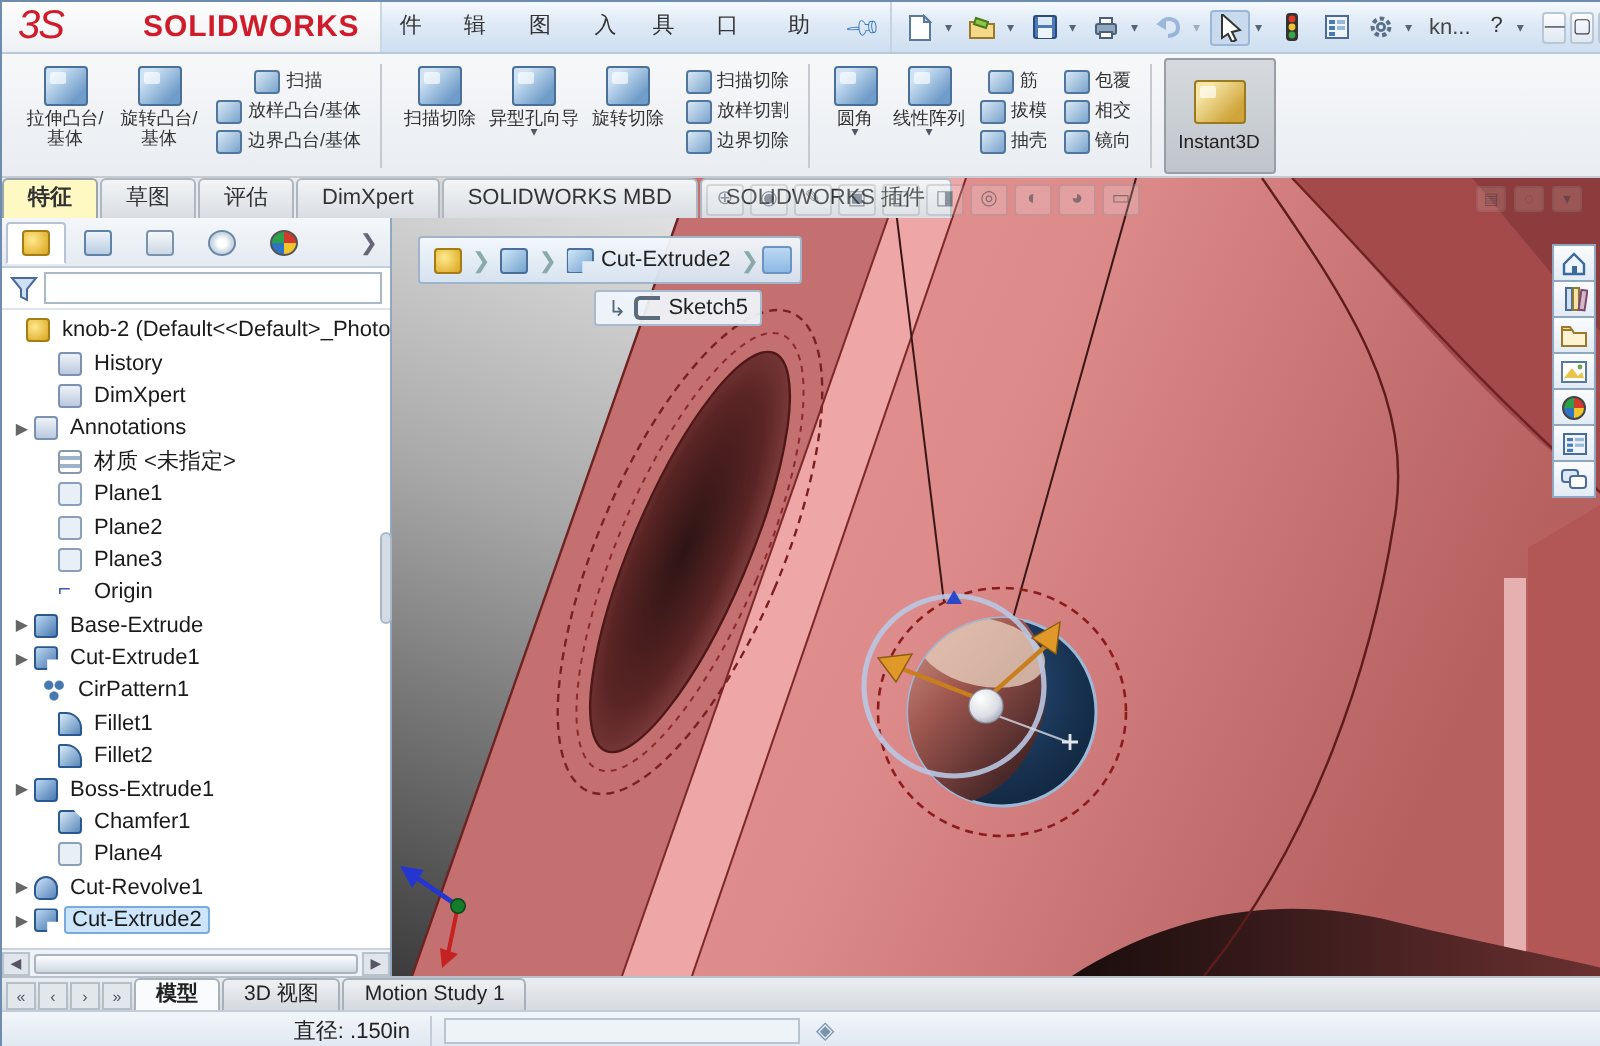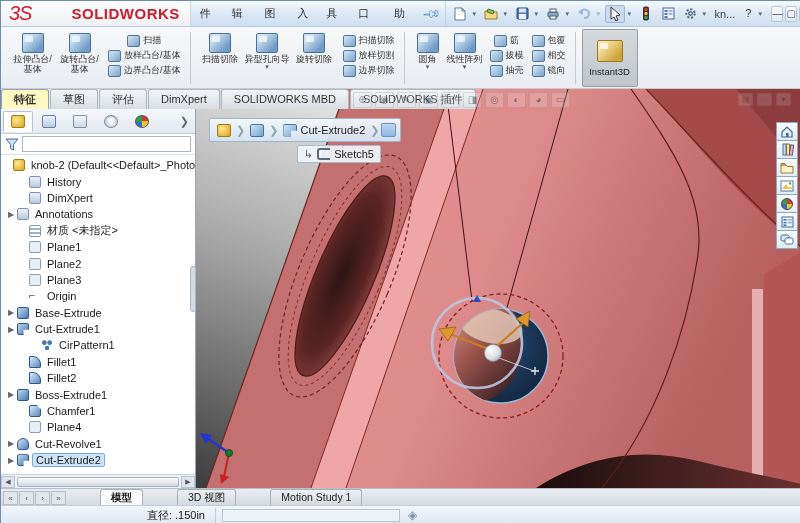--- a/index.html
+++ b/index.html
@@ -123,21 +123,21 @@
   .scrbtn { width:14px; height:12px; display:flex; align-items:center; justify-content:center; font-size:7px; color:#556; background:#dfe5eb; border:1px solid #b8c2cc; }
   #scrthumb { flex:1; margin:0 2px; height:10px; background:linear-gradient(#fdfdfe,#cfd8e0); border:1px solid #a8b4c0; border-radius:2px; }
   #splitter { left:189px; top:265px; width:6px; height:46px; background:#d4dde6; border:1px solid #a8b8c8; border-radius:3px; z-index:7; }
 
   
   #bottombar { left:0; top:487px; width:800px; height:17px; background:linear-gradient(#e9edf1,#d6dbe1);
     border-top:1px solid #b8c0ca; display:flex; align-items:flex-end; padding-left:2px; }
   .navbtn { width:15px; height:14px; font-size:8px; color:#556; background:#e2e7ec; border:1px solid #b4bec8;
     display:flex; align-items:center; justify-content:center; margin-right:1px; }
   .btab { padding:1px 10px; font-size:10.5px; background:linear-gradient(#eef1f4,#d4d9df); border:1px solid #a8b0ba;
-    border-bottom:none; border-radius:3px 3px 0 0; margin-right:1px; line-height:13px; white-space:nowrap;margin-left:33px; }
+    border-bottom:none; border-radius:3px 3px 0 0; margin-right:1px; line-height:13px; white-space:nowrap; }
   .btab.active { background:#fafbfc; font-weight:bold; }
   #statusbar { left:0; top:504px; width:800px; height:19px; background:linear-gradient(#f2f6fa,#dfe7f0);
     border-top:1px solid #c2cdd9; display:flex; align-items:center; font-size:11px; color:#222; }
   #status-doc { padding-left:6px; width:340px; }
   #status-dim { width:215px; text-align:right; padding-right:10px; border-right:1px solid #c2cdd9; }
   #status-box { width:178px; height:13px; margin-left:6px; background:#eef3f8; border:1px solid #b8c4d0; }
   #status-gem { margin-left:8px; color:#7a93ad; font-size:12px; }
 </style>
 </head>
 <body>
@@ -606,21 +606,21 @@
       <div class="trow" style="padding-left:4px">
           <span class="exp">▶</span>
           <span class="ti ti-boss"></span>
           <span class="lbl">Base-Extrude</span>
         </div>
       <div class="trow" style="padding-left:4px">
           <span class="exp">▶</span>
           <span class="ti ti-cut"></span>
           <span class="lbl">Cut-Extrude1</span>
         </div>
-      <div class="trow" style="padding-left:28px">
+      <div class="trow" style="padding-left:8px">
           <span class="exp"></span>
           <span class="ti ti-pattern"></span>
           <span class="lbl">CirPattern1</span>
         </div>
       <div class="trow" style="padding-left:16px">
           <span class="exp"></span>
           <span class="ti ti-fillet"></span>
           <span class="lbl">Fillet1</span>
         </div>
       <div class="trow" style="padding-left:16px">

